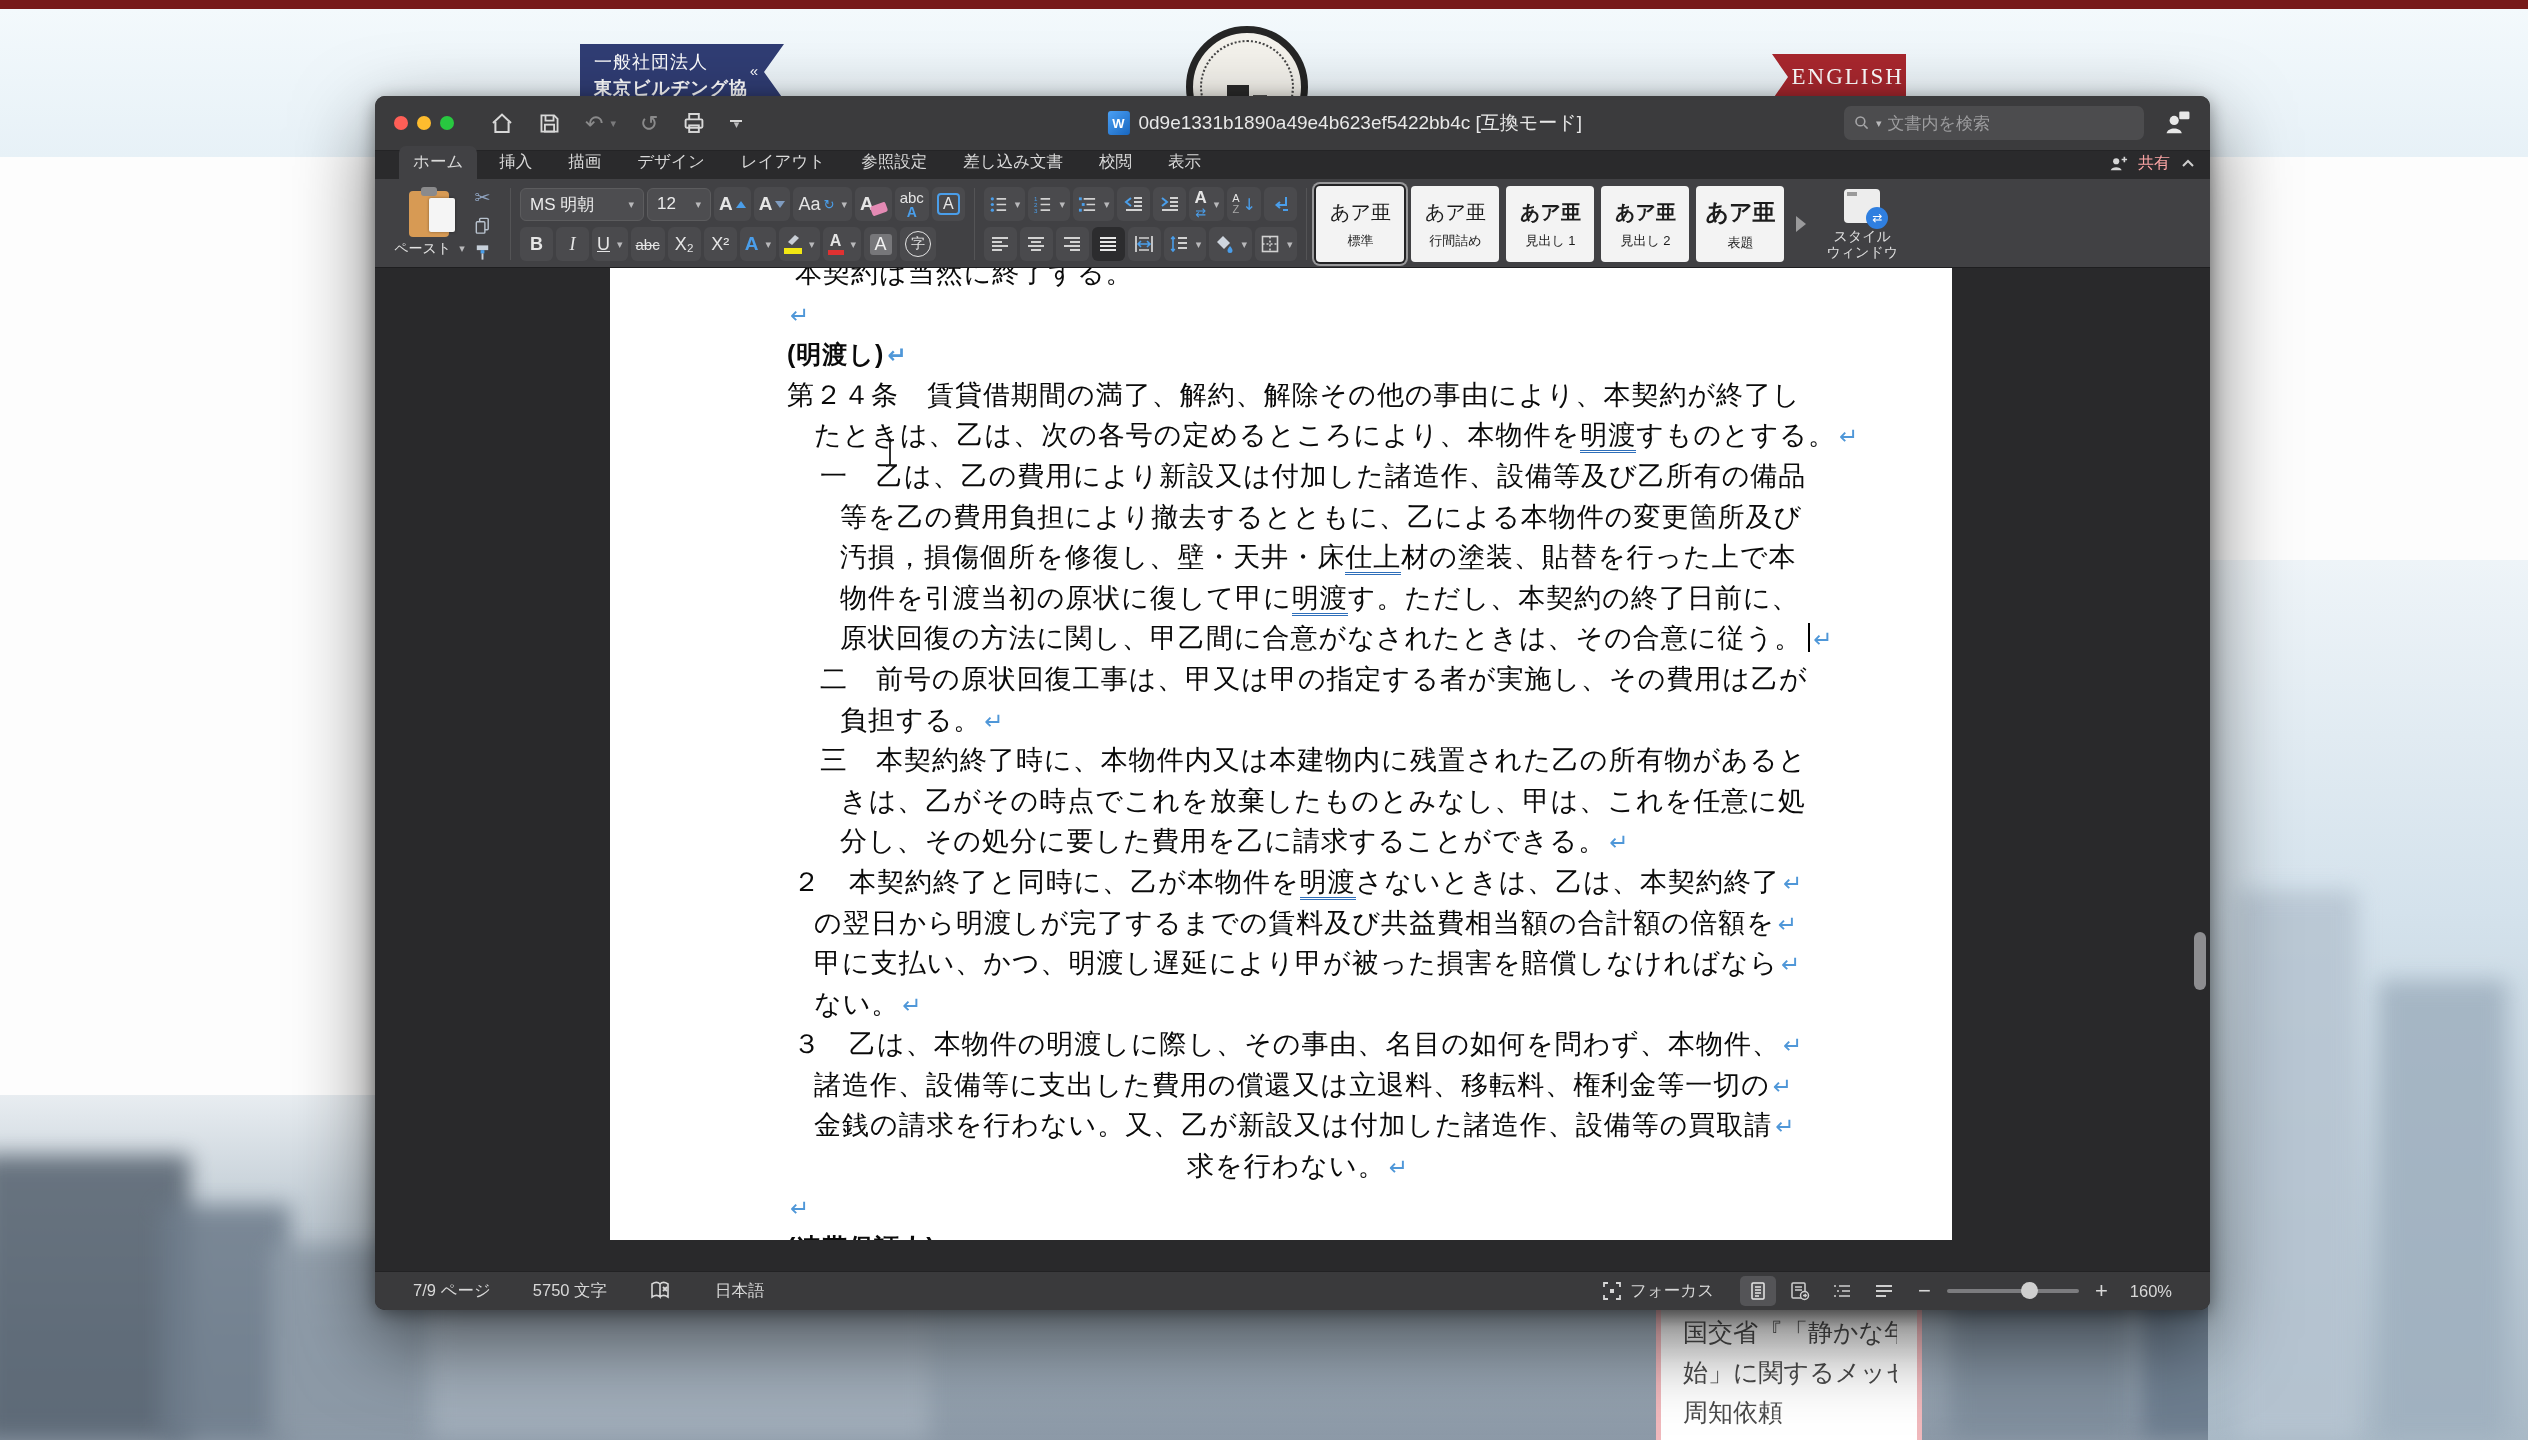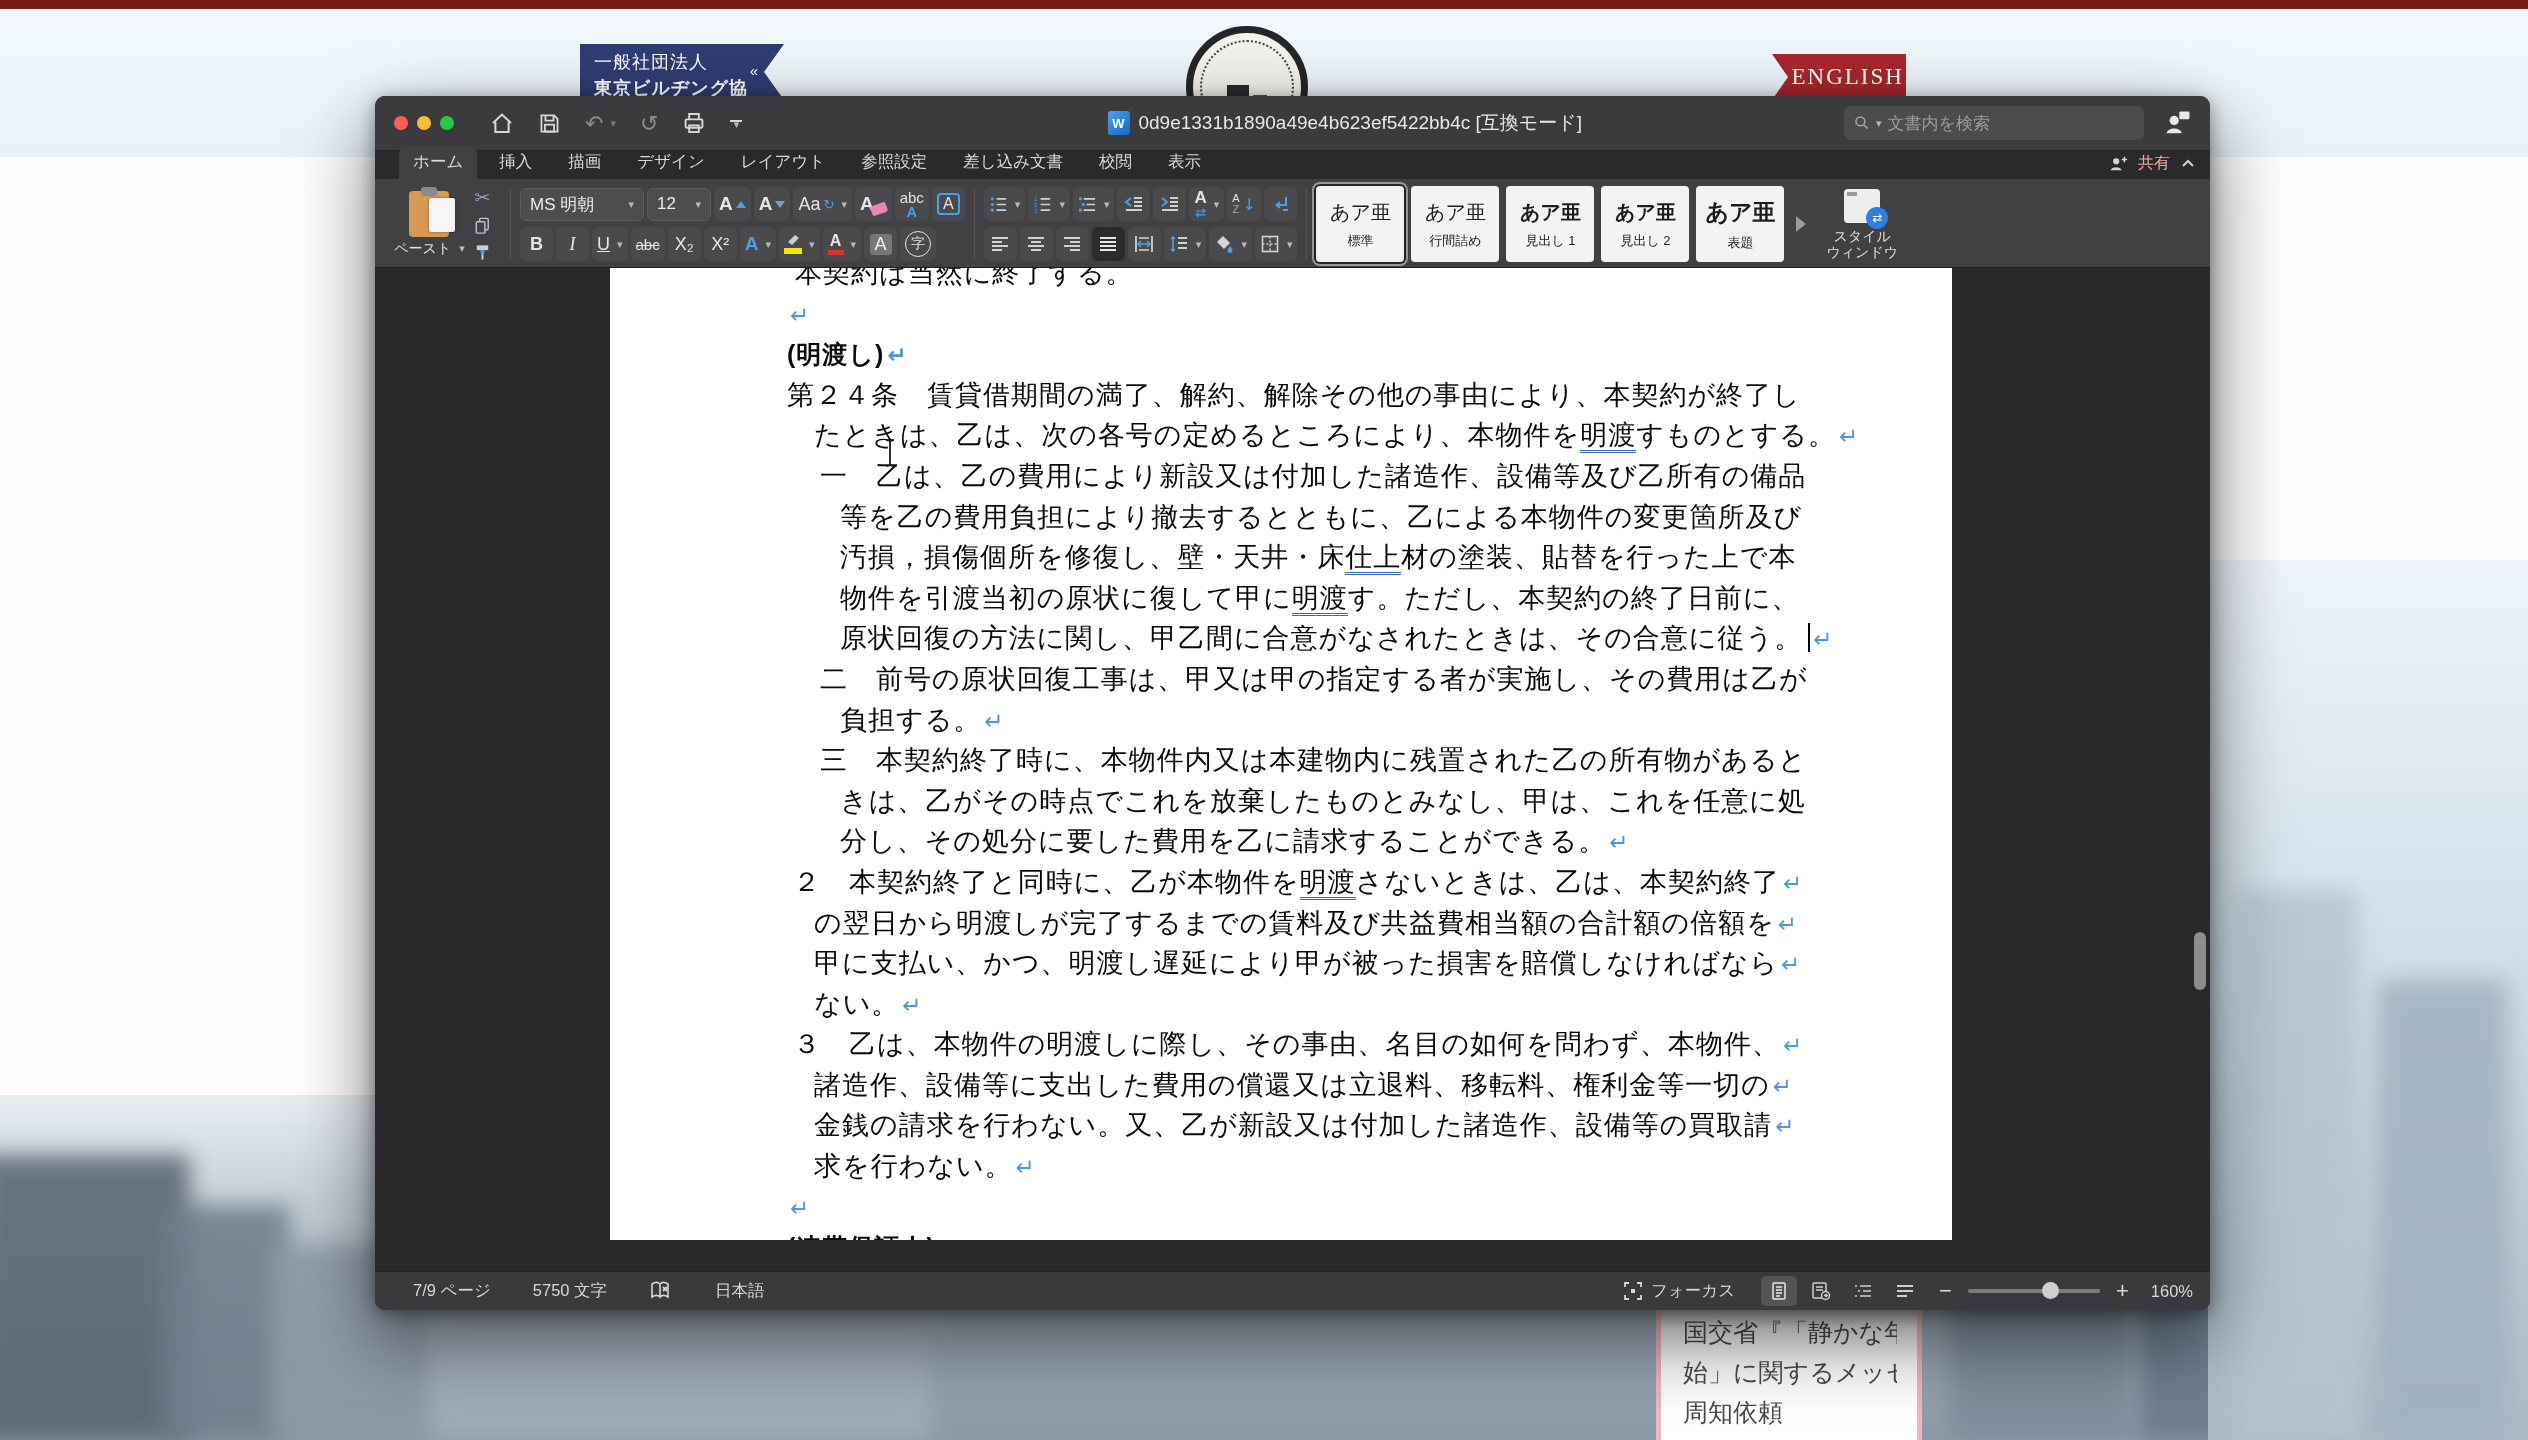--- a/index.html
+++ b/index.html
@@ -104,21 +104,21 @@
   .dline.gothic{font-family:"Liberation Sans",sans-serif;font-weight:bold;font-size:25px;}
   .gram{border-bottom:3px double #2f6fba;}
   .ret{color:#4f97d8;font-family:"DejaVu Sans",sans-serif;font-size:23px;margin-left:3px;}
   .caret{display:inline-block;width:2px;height:29px;background:#000;vertical-align:-5px;margin-left:6px;}
   .ibeam{position:absolute;left:272px;top:170px;}
   .vscroll{position:absolute;right:4px;top:664px;width:12px;height:58px;border-radius:6px;background:#8d8d90;}
 
   
   .statusbar{position:absolute;left:0;right:0;bottom:0;height:38px;background:#3a3a3c;border-top:1px solid #222224;display:flex;align-items:center;color:#d8d8d8;font-size:16.5px;}
   .sb-left{display:flex;align-items:center;gap:42px;padding-left:38px;}
-  .sb-right{margin-left:auto;display:flex;align-items:center;gap:16px;padding-right:17px;}
+  .sb-right{margin-left:auto;display:flex;align-items:center;gap:16px;padding-right:38px;}
   .sb-views{display:flex;align-items:center;gap:6px;margin-left:10px;}
   .sb-view{width:36px;height:30px;border-radius:5px;display:flex;align-items:center;justify-content:center;}
   .sb-view.active{background:#545457;}
   .zoom-track{position:relative;width:132px;height:4px;border-radius:2px;background:#7c7c7f;}
   .zoom-thumb{position:absolute;left:56%;top:-7px;width:17px;height:17px;border-radius:50%;background:#cfcfcf;}
   .zoom-sign{font-size:22px;color:#d8d8d8;line-height:1;}
   .focus-wrap{display:flex;align-items:center;gap:8px;}
 </style>
 </head>
 <body>
@@ -532,21 +532,21 @@
             <div class="dline" style="padding-left: 33px;"><span>三　本契約終了時に、本物件内又は本建物内に残置された乙の所有物があると</span></div>
             <div class="dline" style="padding-left: 53px;"><span>きは、乙がその時点でこれを放棄したものとみなし、甲は、これを任意に処</span></div>
             <div class="dline" style="padding-left: 53px;"><span>分し、その処分に要した費用を乙に請求することができる。</span><span class="ret">↵</span></div>
             <div class="dline" style="padding-left: 6px;"><span>２　本契約終了と同時に、乙が本物件を</span><span class="gram">明渡</span><span>さないときは、乙は、本契約終了</span><span class="ret">↵</span></div>
             <div class="dline" style="padding-left: 27px;"><span>の翌日から明渡しが完了するまでの賃料及び共益費相当額の合計額の倍額を</span><span class="ret">↵</span></div>
             <div class="dline" style="padding-left: 27px;"><span>甲に支払い、かつ、明渡し遅延により甲が被った損害を賠償しなければなら</span><span class="ret">↵</span></div>
             <div class="dline" style="padding-left: 27px;"><span>ない。</span><span class="ret">↵</span></div>
             <div class="dline" style="padding-left: 6px;"><span>３　乙は、本物件の明渡しに際し、その事由、名目の如何を問わず、本物件、</span><span class="ret">↵</span></div>
             <div class="dline" style="padding-left: 27px;"><span>諸造作、設備等に支出した費用の償還又は立退料、移転料、権利金等一切の</span><span class="ret">↵</span></div>
             <div class="dline" style="padding-left: 27px;"><span>金銭の請求を行わない。又、乙が新設又は付加した諸造作、設備等の買取請</span><span class="ret">↵</span></div>
-            <div class="dline" style="padding-left: 27px;"><span>求を行わない。</span><span class="ret">↵</span></div>
+            <div class="dline" style="padding-left: 27px; text-align: center;"><span>求を行わない。</span><span class="ret">↵</span></div>
             <div class="dline" style="padding-left: 0px;"><span class="ret">↵</span></div>
             <div class="dline gothic" style="padding-left: 0px;"><span>(連帯保証人)</span><span class="ret">↵</span></div>
           </div>
         <svg class="ibeam" width="16" height="30" viewBox="0 0 16 30" fill="none" stroke="#1a1a1a" stroke-width="1.8">
             <path d="M4 2c2 0 4 1 4 1s2-1 4-1M8 3v24M4 28c2 0 4-1 4-1s2 1 4 1"></path>
           </svg>
       </div>
       <div class="vscroll"></div>
     </div>
 

